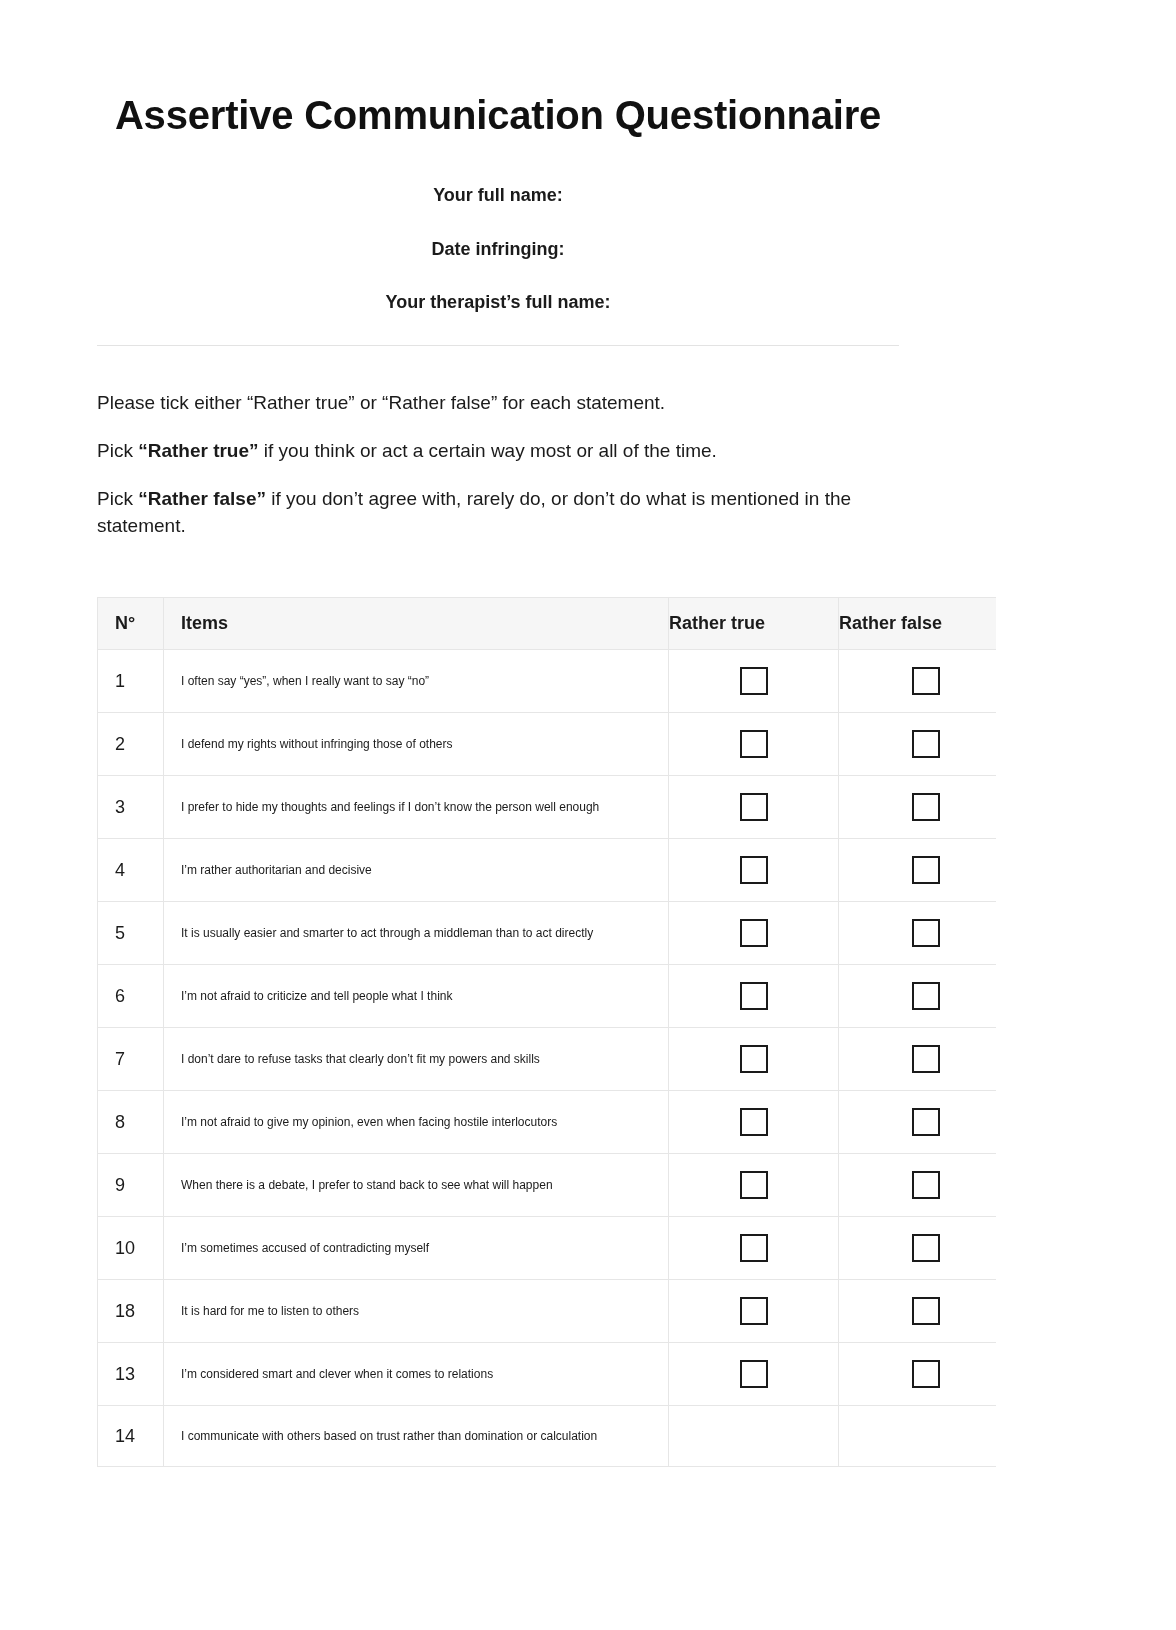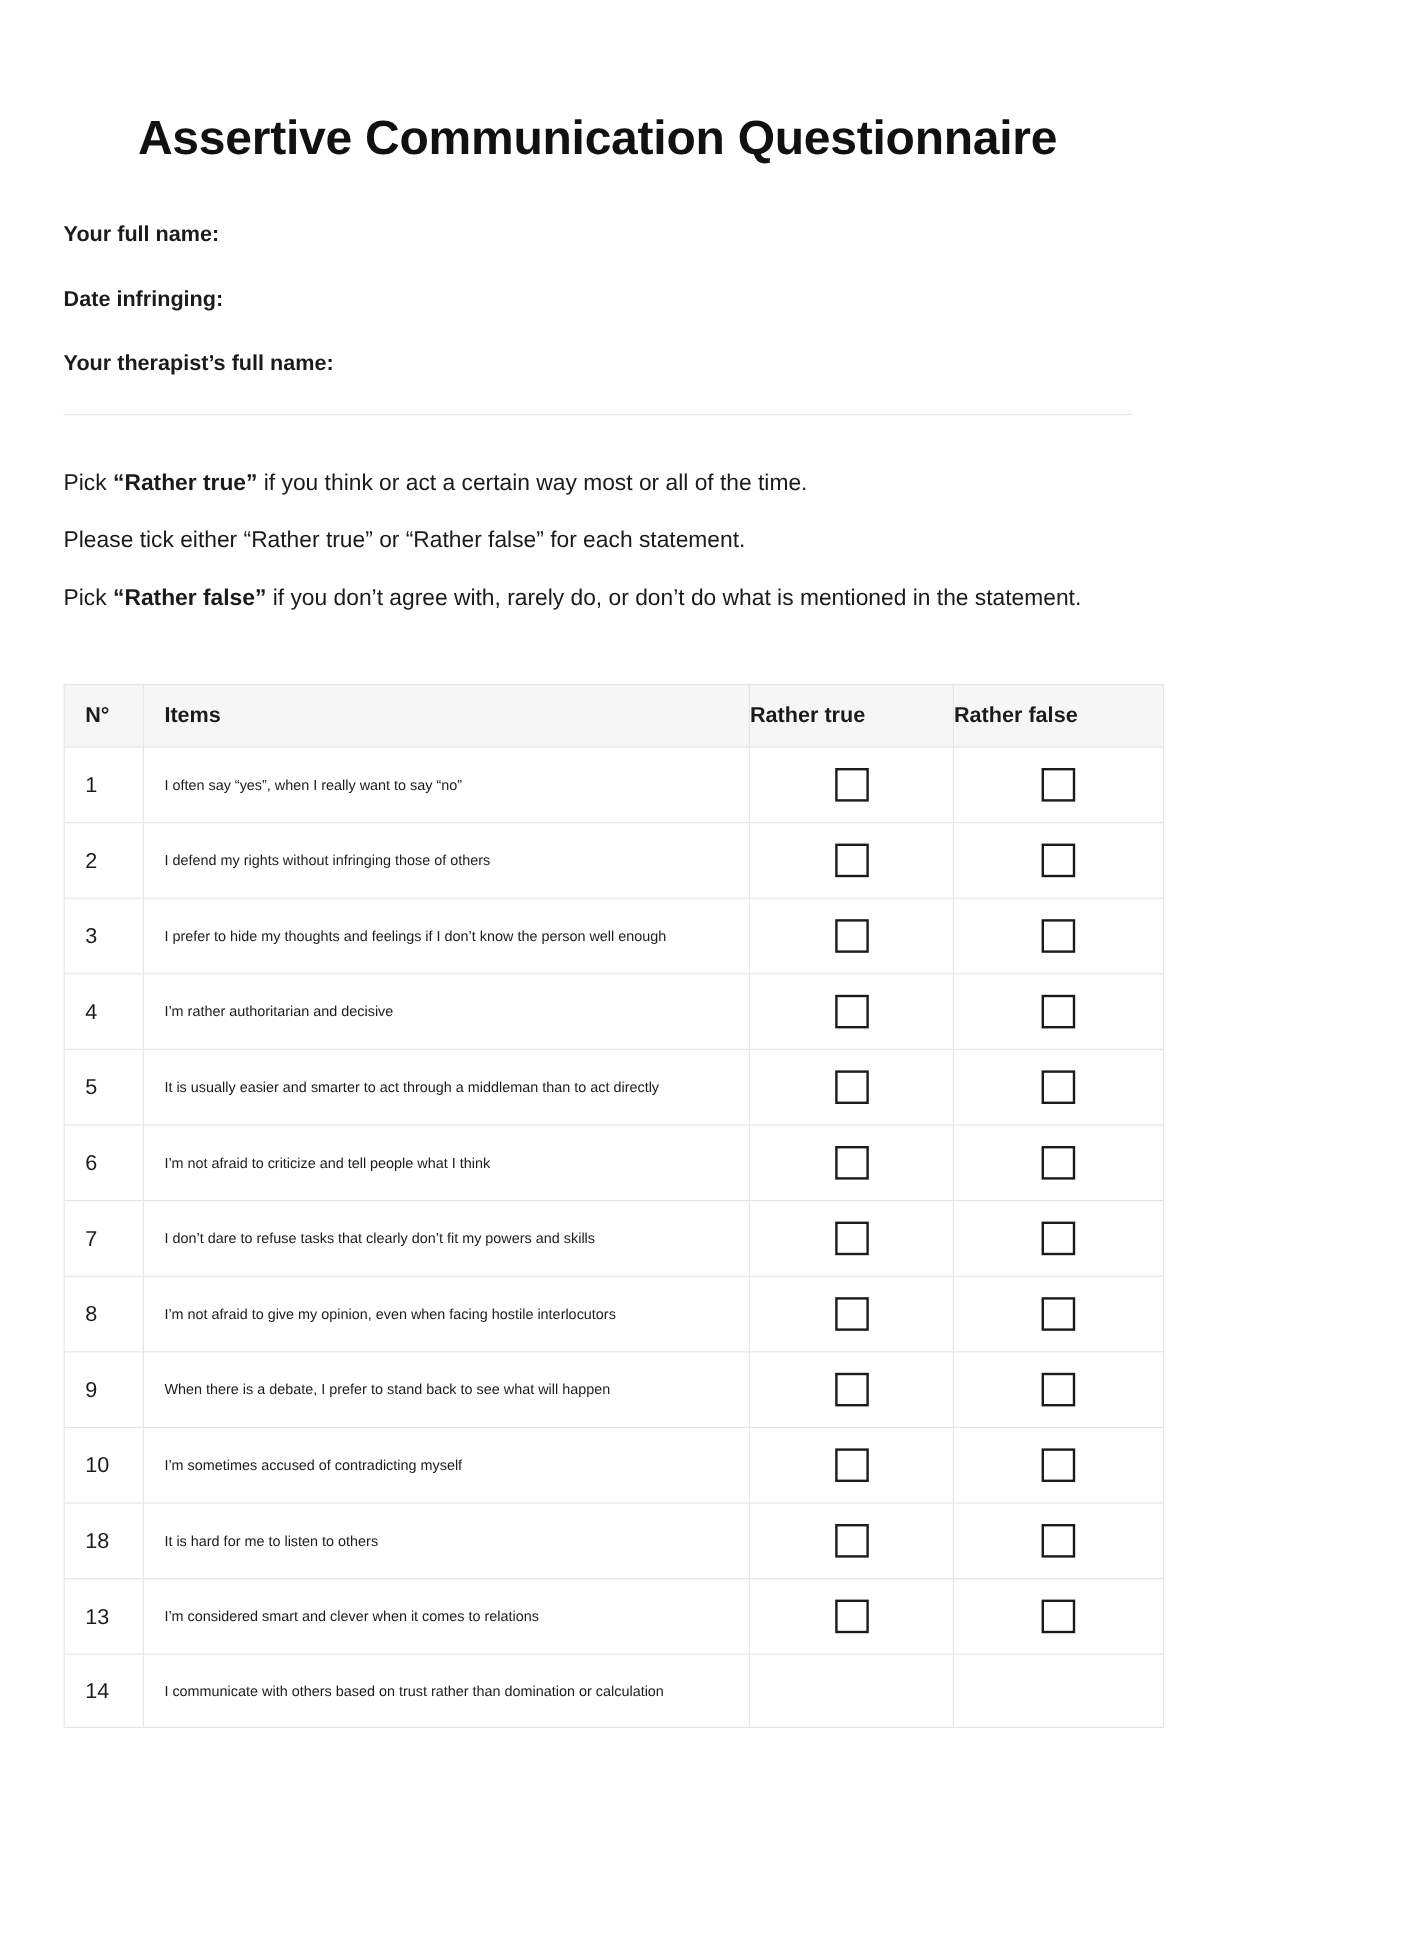--- a/index.html
+++ b/index.html
@@ -14,39 +14,40 @@
     overflow: hidden;
     font-family: "Liberation Sans", sans-serif;
     color: #1b1b1b;
     -webkit-font-smoothing: antialiased;
   }
 
   .page {
     position: relative;
     width: 996px;
     height: 1630px;
-    padding: 0 53px;
+    padding: 0 97px;
     overflow: hidden;
   }
 
   
   .doc-title {
     margin: 0;
     padding-top: 92px;
     text-align: center;
     font-size: 40px;
     line-height: 1.15;
     font-weight: bold;
     letter-spacing: -0.2px;
     color: #111111;
   }
 
   
   .meta-block {
     margin-top: 47px;
+    text-align: center;
   }
   .meta-line {
     font-size: 18px;
     font-weight: bold;
     line-height: 1.2;
     color: #1b1b1b;
     margin-bottom: 32px;
   }
   .meta-line:last-child { margin-bottom: 0; }
 
@@ -141,22 +142,22 @@
 
   <div class="meta-block">
     <div class="meta-line">Your full name:</div>
     <div class="meta-line">Date infringing:</div>
     <div class="meta-line">Your therapist’s full name:</div>
   </div>
 
   <hr class="divider">
 
   <div class="instructions">
+    <p class="instr-line"><span>Please tick either “Rather true” or “Rather false” for each statement.</span></p>
     <p class="instr-line"><span>Pick </span><b>“Rather true”</b><span> if you think or act a certain way most or all of the time.</span></p>
-    <p class="instr-line"><span>Please tick either “Rather true” or “Rather false” for each statement.</span></p>
     <p class="instr-line"><span>Pick </span><b>“Rather false”</b><span> if you don’t agree with, rarely do, or don’t do what is mentioned in the statement.</span></p>
   </div>
 
   <div class="items-table-wrap">
     <table class="items-table">
       <colgroup>
         <col class="col-n">
         <col class="col-item">
         <col class="col-true">
         <col class="col-false">

